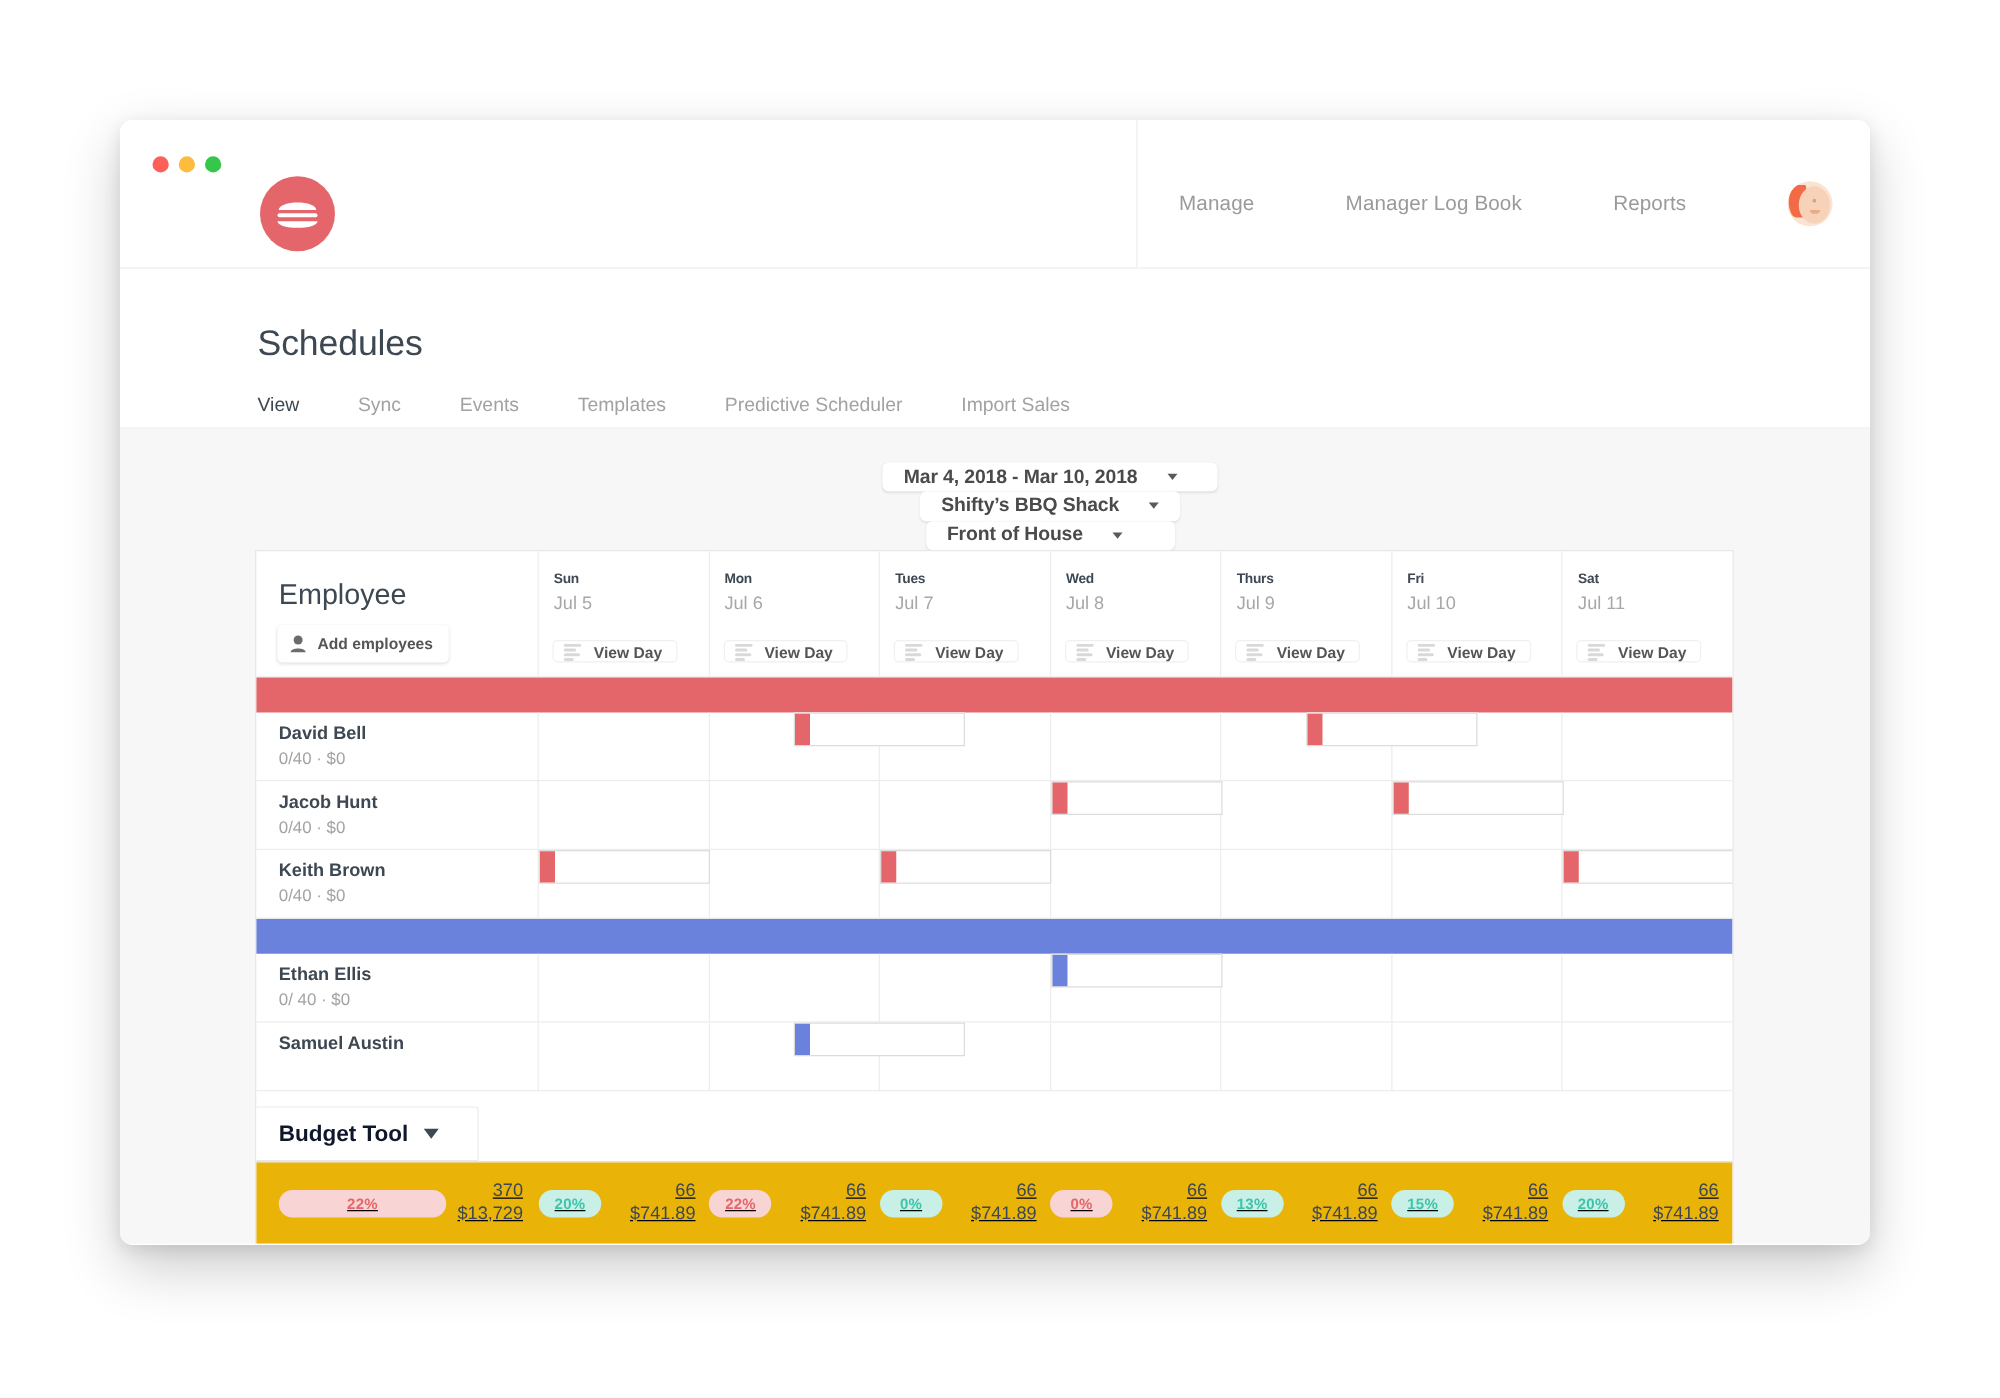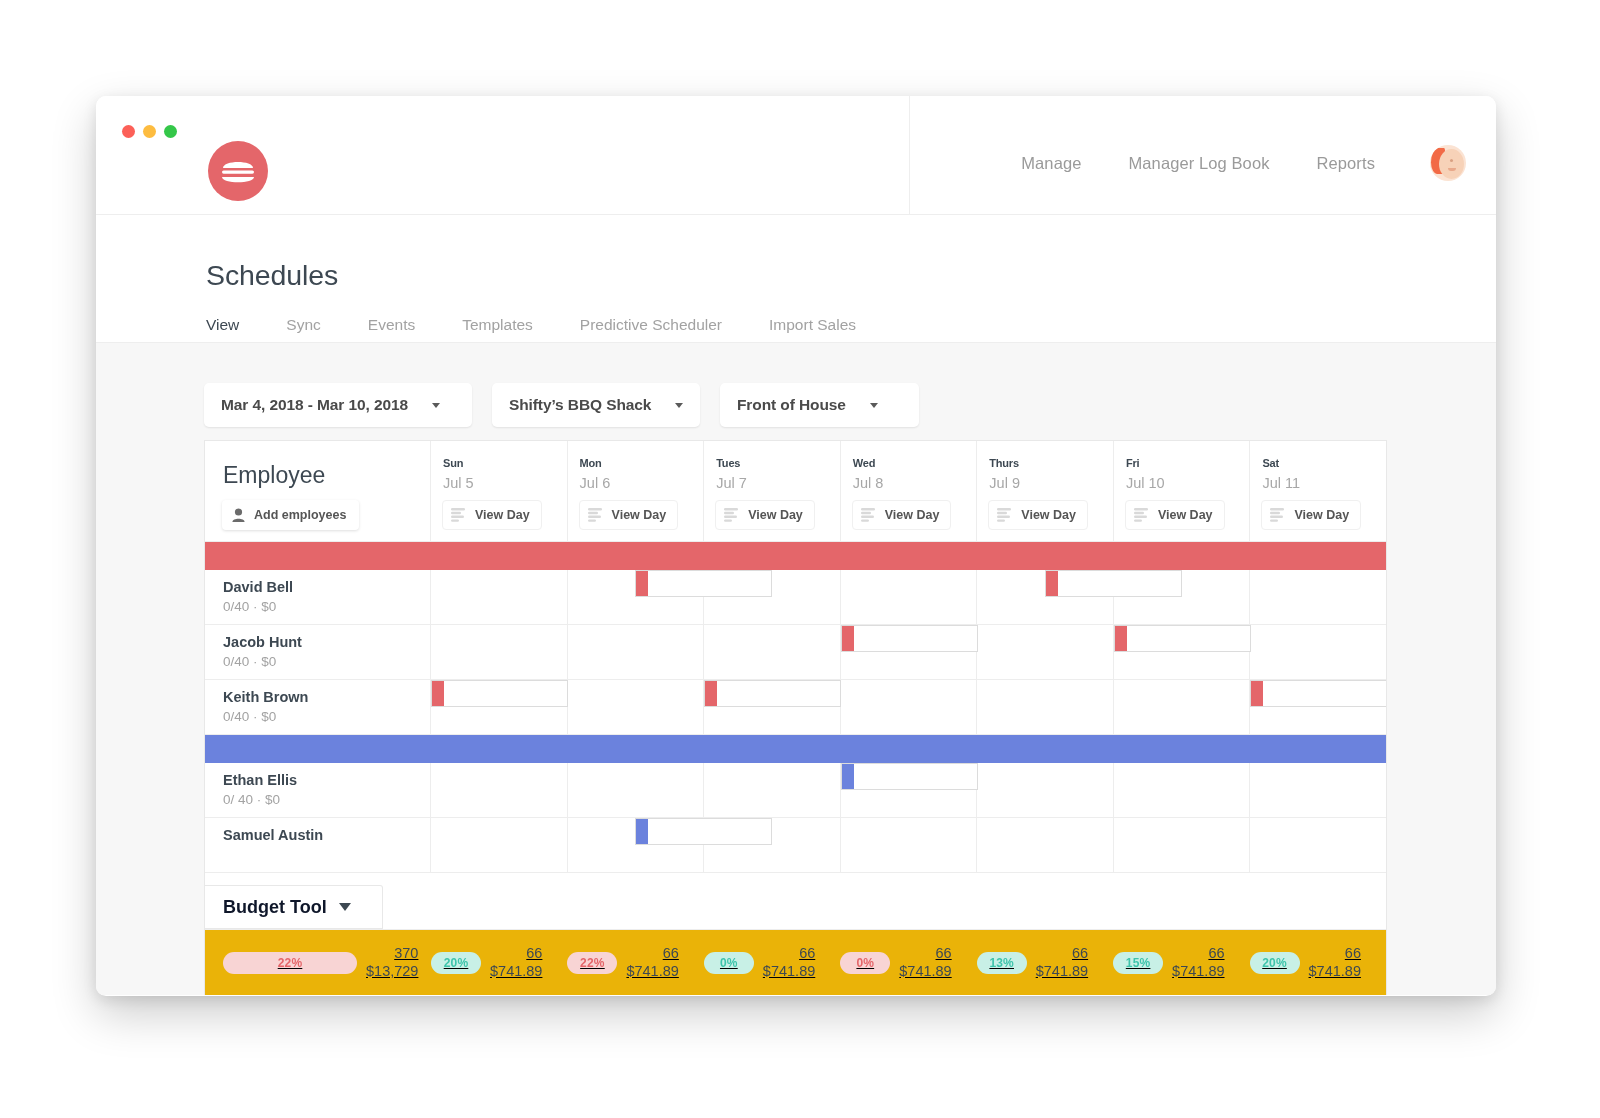--- a/index.html
+++ b/index.html
@@ -63,21 +63,21 @@
     background: #e4666a;
   }
   .logo svg { position: absolute; left: 12px; top: 14px; }
 
   .topnav {
     position: absolute;
     right: 30px;
     top: 49px;
     display: flex;
     align-items: center;
-    gap: 47px;
+    gap: 73px;
   }
   .topnav a {
     color: #9a9a9a;
     font-size: 16.5px;
     text-decoration: none;
     letter-spacing: 0.1px;
   }
   .avatar {
     width: 36px; height: 36px;
     border-radius: 50%;
@@ -154,20 +154,21 @@
     padding: 0;
     position: relative;
   }
 
   .toolbar {
     display: flex;
     align-items: center;
     padding: 27px 0 0 108px;
     position: relative;
     height: 97px;
+    flex-direction: column;
   }
   .select {
     height: 44px;
     background: #ffffff;
     border-radius: 5px;
     box-shadow: 0 1px 2px rgba(0,0,0,0.09);
     display: flex;
     align-items: center;
     padding: 0 14px 0 17px;
     margin-right: 20px;
@@ -275,26 +276,26 @@
   }
   .day-date {
     font-size: 14.5px;
     color: #a7a7a7;
     margin-top: 6px;
   }
   .viewday {
     position: absolute;
     left: 11px;
     bottom: 11px;
-    height: 30px;
+    height: 18px;
     background: #ffffff;
     border: 1px solid #f0f0f0;
     border-radius: 4px;
     display: flex;
-    align-items: center;
+    align-items: flex-end;
     padding: 0 11px 0 8px;
     cursor: pointer;
   }
   .viewday .lbl {
     font-size: 12.5px;
     color: #555555;
     font-weight: bold;
     margin-left: 8px;
   }
   .lines { display: block; }
@@ -384,21 +385,21 @@
     background: #eab308;
     border-top: 1px solid #ededed;
     display: flex;
     align-items: center;
     z-index: 4;
     text-decoration: underline;
   }
   .bslot {
     display: flex;
     align-items: center;
-    justify-content: flex-start;
+    justify-content: space-between;
     height: 46px;
   }
   .bslot.first { width: 226px; flex: 0 0 226px; padding-left: 18px; justify-content: flex-start; }
   .bslot.day   { flex: 1 1 0; }
   .pill {
     height: 22px;
     border-radius: 11px;
     display: flex;
     align-items: center;
     justify-content: center;

